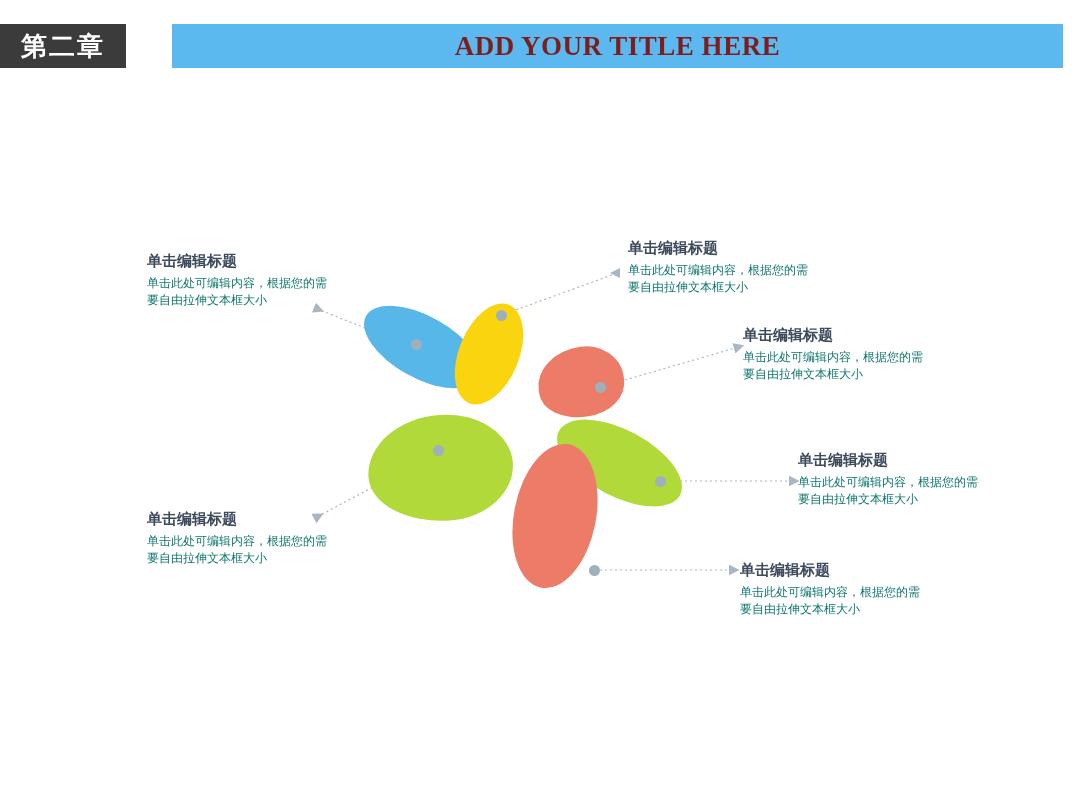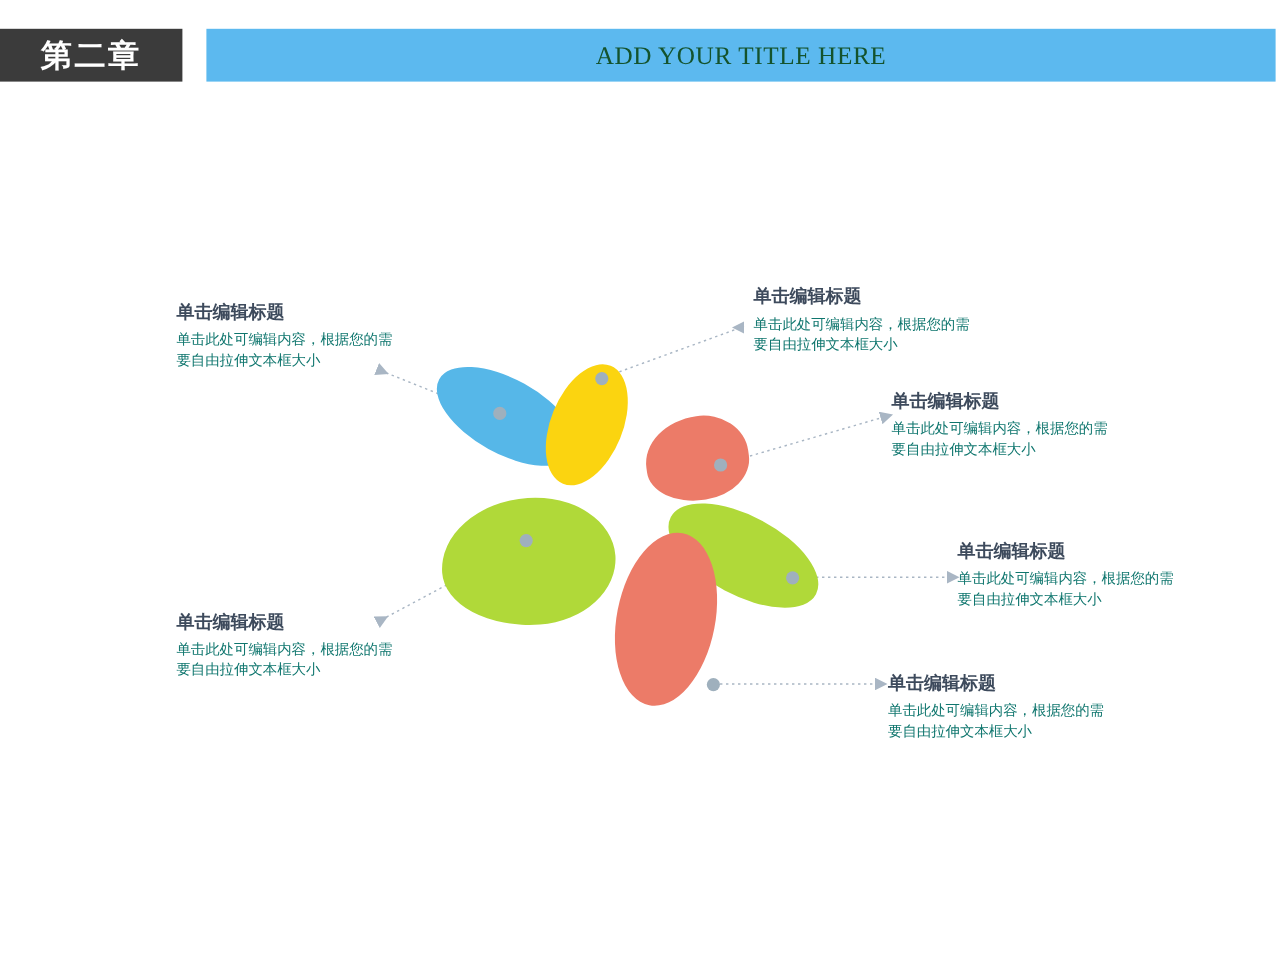--- a/index.html
+++ b/index.html
@@ -20,21 +20,21 @@
     position: absolute;
     left: 0;
     top: 0;
     width: 1072px;
     height: 90px;
   }
   #chapter-tag {
     position: absolute;
     left: 0;
     top: 24px;
-    width: 152px;
+    width: 126px;
     height: 44px;
     background: #3b3b3b;
     color: #ffffff;
     font-size: 26px;
     font-weight: bold;
     letter-spacing: 2px;
     display: flex;
     align-items: center;
     justify-content: center;
   }
@@ -43,24 +43,24 @@
     left: 172px;
     top: 24px;
     width: 891px;
     height: 44px;
     background: #5cb9ef;
     display: flex;
     align-items: center;
     justify-content: center;
   }
   #title-text {
-    color: #14532d;
-    font-size: 21px;
+    color: #7f1d1d;
+    font-size: 27px;
     letter-spacing: 0.5px;
-    font-weight: 400;
+    font-weight: 700;
     font-family: "Liberation Serif", "DejaVu Serif", serif;
   }
 
   
   #diagram {
     position: absolute;
     left: 0;
     top: 0;
     width: 1072px;
     height: 802px;

